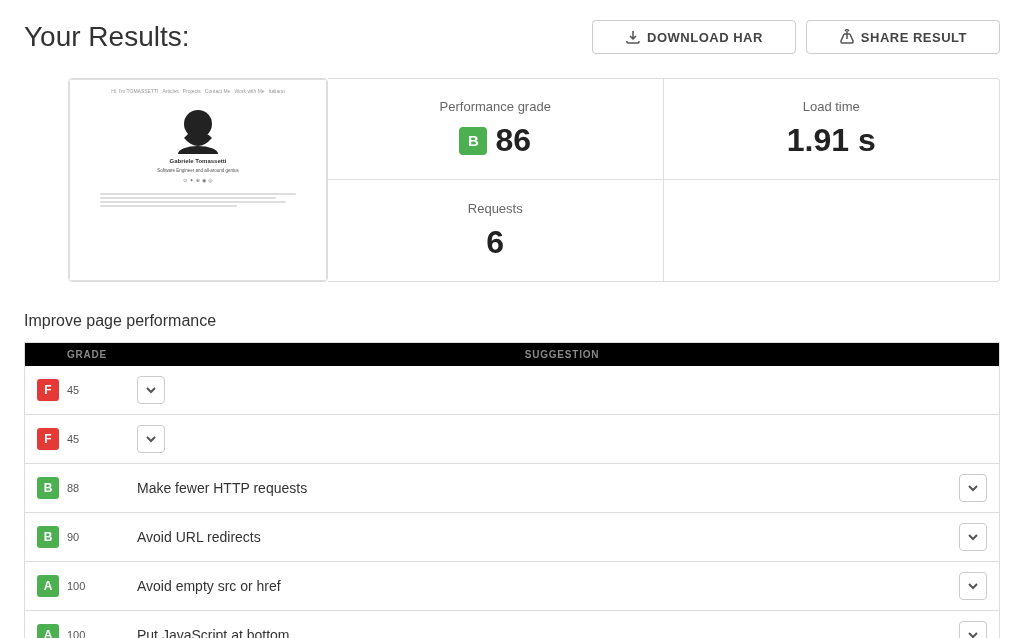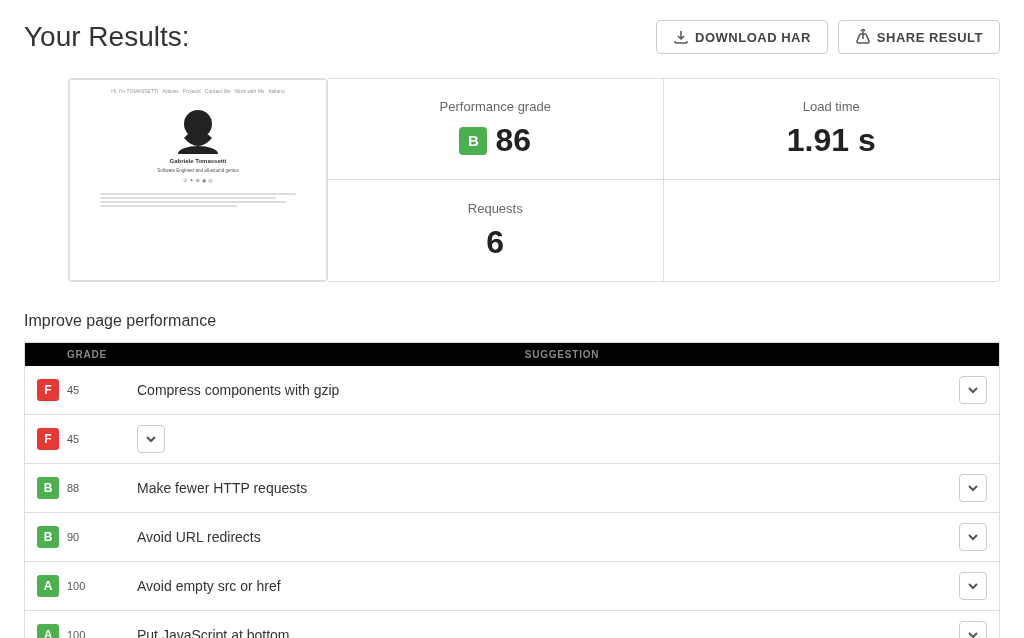--- a/index.html
+++ b/index.html
@@ -28,21 +28,21 @@
       color: #333;
     }
     .header-buttons {
       display: flex;
       gap: 10px;
     }
     .btn {
       display: flex;
       align-items: center;
       gap: 6px;
-      padding: 8px 16px;
+      padding: 8px 32px;
       border: 1.5px solid #ccc;
       background: #fff;
       border-radius: 4px;
       font-size: 13px;
       font-weight: 600;
       letter-spacing: 0.5px;
       color: #444;
       cursor: pointer;
     }
     .btn-icon {
@@ -332,21 +332,20 @@
     <div class="table-header">
       <div class="col-header">GRADE</div>
       <div class="col-header">SUGGESTION</div>
     </div>
     <div id="suggestions-container">
         <div class="suggestion-row">
     <div class="grade-col">
       <span class="row-grade-badge" style="background:#e53935">F</span>
       <span class="row-score">45</span>
     </div>
-    <div class="suggestion-text">Compress components with gzip</div>
     <button class="chevron-btn">
       <svg width="12" height="12" viewBox="0 0 12 12" fill="none" stroke="#555" stroke-width="2">
         <polyline points="2,4 6,8 10,4"></polyline>
       </svg>
     </button>
   </div>
         <div class="suggestion-row">
     <div class="grade-col">
       <span class="row-grade-badge" style="background:#e53935">F</span>
       <span class="row-score">45</span>

